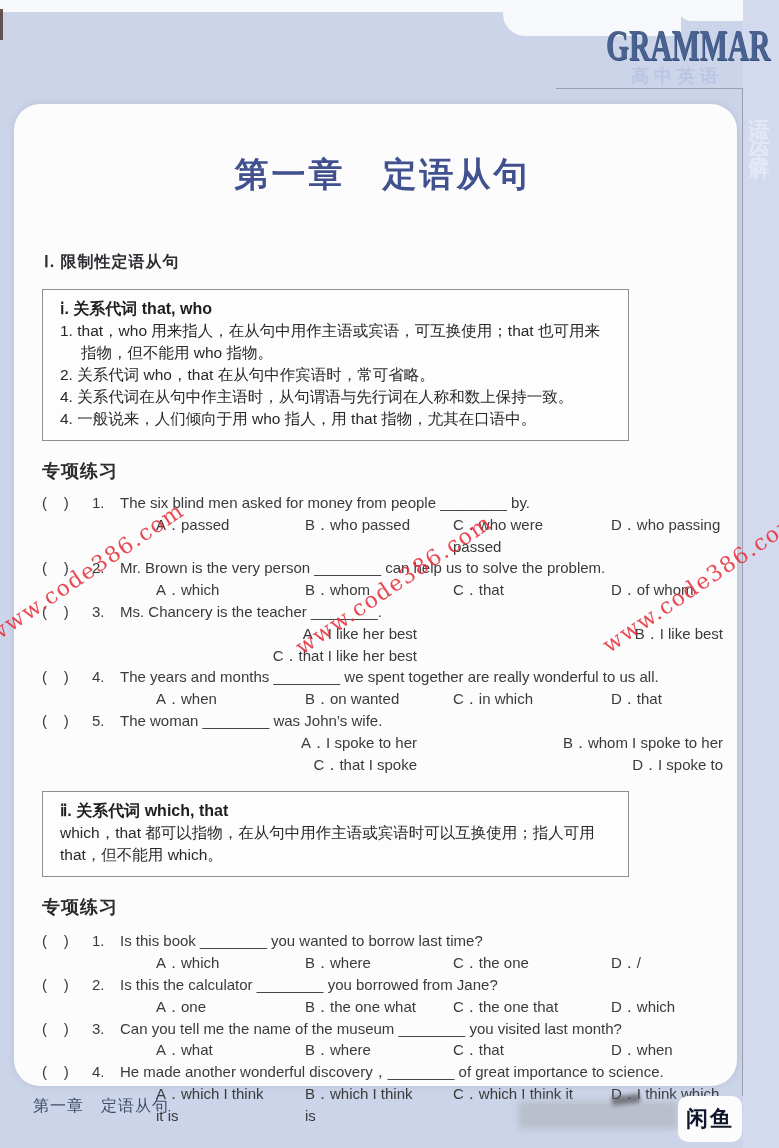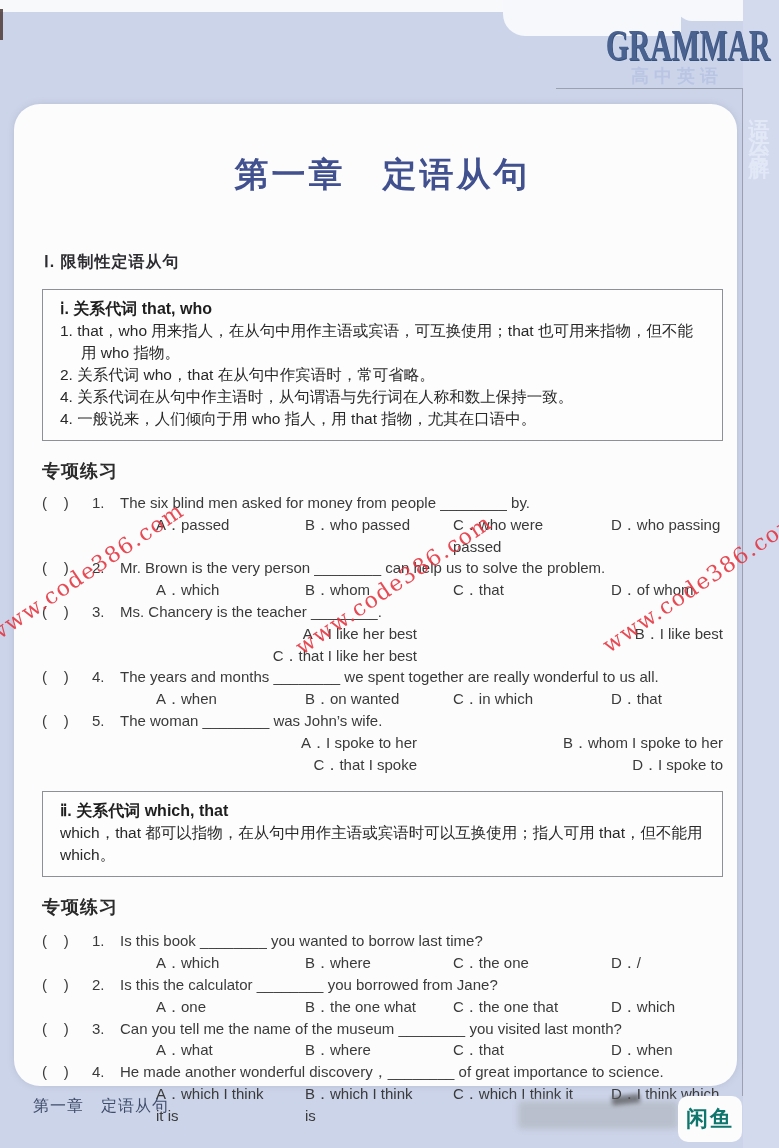--- a/index.html
+++ b/index.html
@@ -43,21 +43,21 @@
     box-shadow:0 0 6px rgba(120,130,160,.25);
   }
   .title{
     margin:46px 0 0 0;text-align:center;
     font-size:34px;font-weight:bold;letter-spacing:3px;color:#41508e;
   }
   .sec-heading{
     margin:54px 0 0 2px;font-size:16px;font-weight:600;color:#2c2c31;letter-spacing:1px;
   }
   .rulebox{
-    margin-top:16px;width:681px;box-sizing:border-box;
+    margin-top:16px;width:587px;box-sizing:border-box;
     border:1px solid #8d9196;background:#fdfdfd;
     padding:8px 16px 10px 17px;
   }
   .rb-heading{font-size:16px;font-weight:bold;color:#1e1e1e;line-height:22px;}
   .rb-item{font-size:15.5px;color:#282828;line-height:22px;padding-left:21px;text-indent:-21px;}
   .rb-body{font-size:15.5px;color:#282828;line-height:22px;}
   .practice{margin:18px 0 0 0;font-size:18px;font-weight:bold;color:#2b2b2b;letter-spacing:1px;}
   .questions{margin-top:9px;}
   .questions.second{margin-top:11px;}
 
@@ -91,21 +91,21 @@
     background:#b7bdc9;border-radius:3px;filter:blur(3px);opacity:.9;
   }
   .smudge{
     position:absolute;left:612px;top:1095px;width:28px;height:9px;
     background:#4a4a4a;filter:blur(2px);opacity:.65;transform:rotate(-6deg);
   }
   .xianyu{
     position:absolute;left:678px;top:1096px;width:64px;height:46px;
     background:#fcfcfd;border-radius:10px;
     display:flex;align-items:center;justify-content:center;
-    font-size:22px;font-weight:bold;color:#0f766e;letter-spacing:2px;
+    font-size:22px;font-weight:bold;color:#0f172a;letter-spacing:2px;
   }
 </style>
 </head>
 <body>
 
 <div class="top-strip"></div>
 <div class="top-tab"></div>
 <div class="top-right-white"></div>
 <div class="dark-sliver"></div>
 <div class="right-strip"></div>

